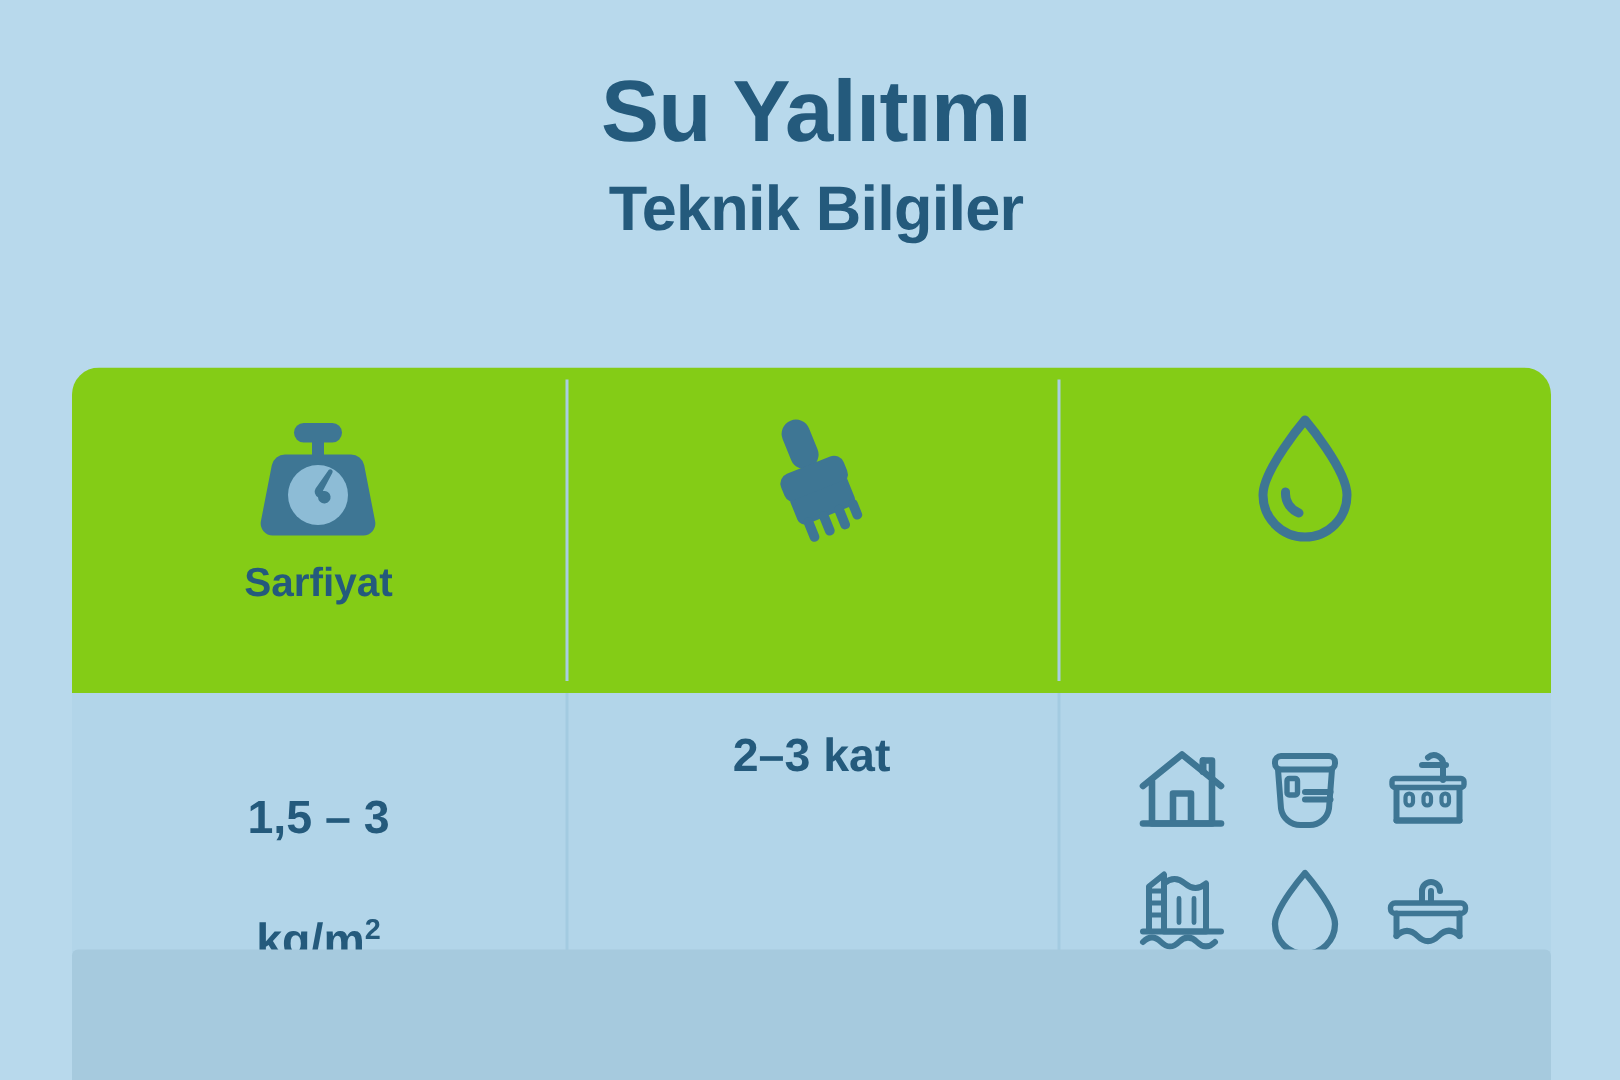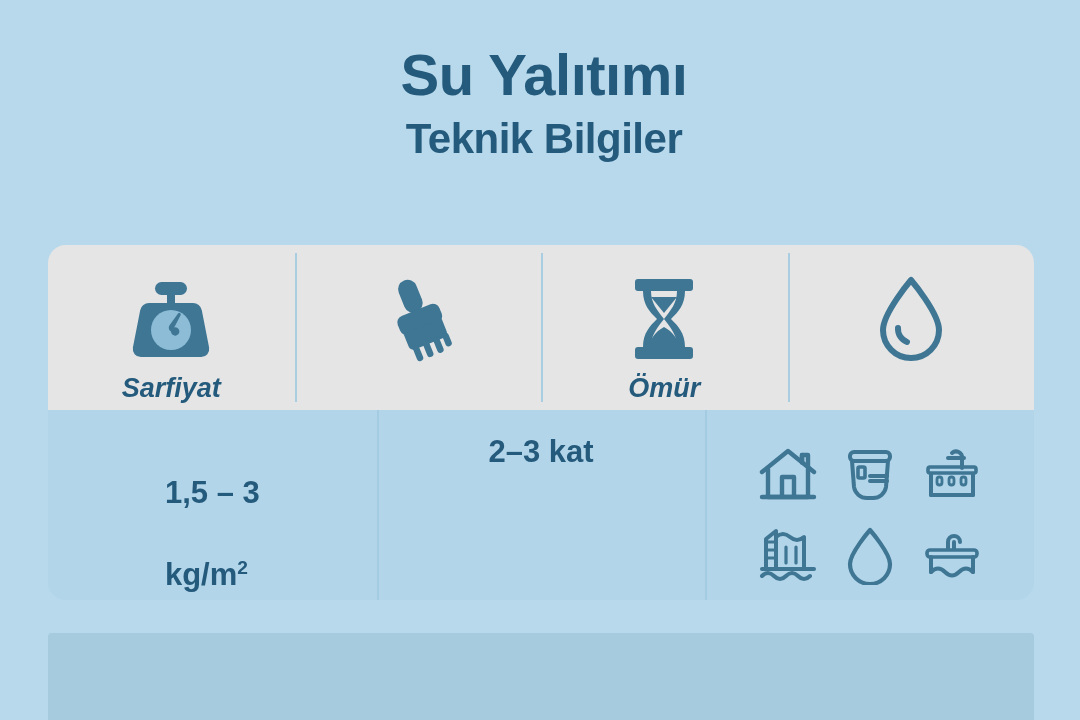--- a/index.html
+++ b/index.html
@@ -48,23 +48,22 @@
     position: absolute;
     left: 48px;
     top: 245px;
     width: 986px;
     border-radius: 18px;
     overflow: hidden;
   }
 
   .header-row {
     display: flex;
-    background: #e5e5e5;
-    height: 165px;
-    font-style: italic;
+    background: #84cc16;
+    height: 217px;
   }
   .header-cell {
     flex: 1 1 0;
     position: relative;
     display: flex;
     flex-direction: column;
     align-items: center;
     justify-content: flex-start;
     padding-top: 26px;
     box-sizing: border-box;
@@ -115,21 +114,21 @@
     top: 0px;
     bottom: 0px;
     width: 2px;
     background: #a3cbe1;
   }
   .value-text {
     font-size: 31px;
     font-weight: bold;
     color: #245a7c;
     line-height: 1.32;
-    text-align: left;
+    text-align: center;
     white-space: pre-line;
   }
   .value-text sup {
     font-size: 0.62em;
     vertical-align: super;
     line-height: 0;
   }
 
   
   .usage-grid {
@@ -198,33 +197,20 @@
               <path d="M27 55 h41 v13 a5 5 0 0 1 -5 5 H32 a5 5 0 0 1 -5 -5 Z" class="ink"></path>
               <rect x="30" y="69" width="6.5" height="17" rx="3" class="ink"></rect>
               <rect x="41" y="69" width="6.5" height="17" rx="3" class="ink"></rect>
               <rect x="52" y="69" width="6.5" height="17" rx="3" class="ink"></rect>
               <rect x="62" y="69" width="6.5" height="14" rx="3" class="ink"></rect>
             </g>
           </svg>
         </div>
       </div>
 
-      <div class="header-cell">
-        <div class="hdr-icon">
-          <svg width="92" height="92" viewBox="0 0 92 92" aria-hidden="true">
-            <rect x="17" y="6" width="58" height="12" rx="3" class="ink"></rect>
-            <rect x="17" y="74" width="58" height="12" rx="3" class="ink"></rect>
-            <path d="M25 18 h8 c0 12 6 19 13 28 c-7 9 -13 16 -13 28 h-8 c0 -14 7 -21 14 -28 c-7 -7 -14 -14 -14 -28 Z" class="ink"></path>
-            <path d="M67 18 h-8 c0 12 -6 19 -13 28 c7 9 13 16 13 28 h8 c0 -14 -7 -21 -14 -28 c7 -7 14 -14 14 -28 Z" class="ink"></path>
-            <path d="M33 24 h26 l-13 16 Z" class="ink"></path>
-            <path d="M46 54 c9 5 14 12 15 20 H31 c1 -8 6 -15 15 -20 Z" class="ink"></path>
-          </svg>
-        </div>
-        <div class="hdr-label">Ömür</div>
-      </div>
 
       <div class="header-cell">
         <div class="hdr-icon">
           <svg width="92" height="92" viewBox="0 0 92 92" aria-hidden="true">
             <path d="M46 7 C46 7 18 40 18 57 a28 28 0 0 0 56 0 C74 40 46 7 46 7 Z" class="ink-stroke" stroke-width="6" stroke-linejoin="round"></path>
             <path d="M33 55 a14 14 0 0 0 9 14" class="ink-stroke" stroke-width="6" stroke-linecap="round"></path>
           </svg>
         </div>
       </div>
 

